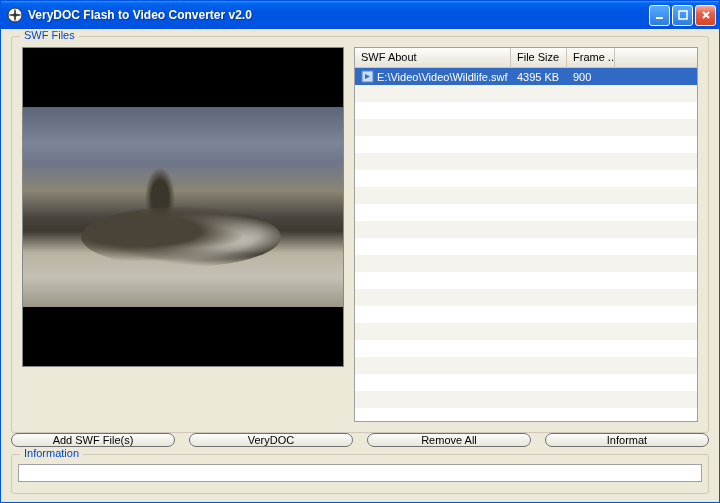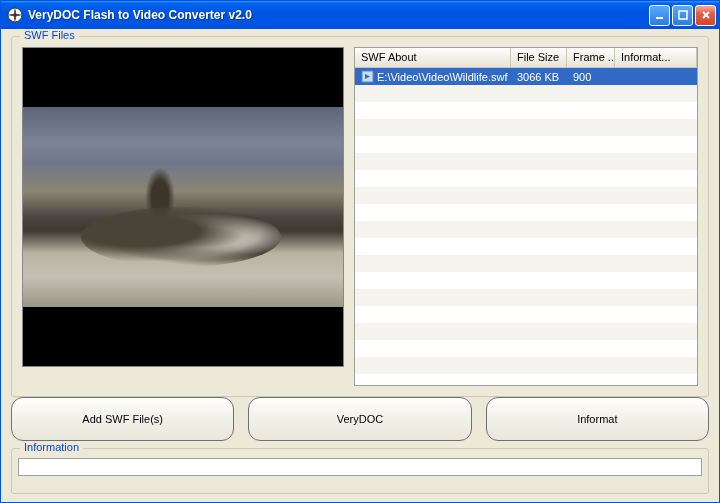--- a/index.html
+++ b/index.html
@@ -172,30 +172,30 @@
   justify-content: center;
   flex-shrink: 0;
 }
 .button-row {
   display: flex;
   gap: 14px;
   margin-bottom: 7px;
 }
 .btn {
   flex: 1;
-  height: 44px;
+  height: 14px;
   border: 1px solid #707070;
   border-radius: 12px;
   background: linear-gradient(to bottom, #fff, #f2f1ea 45%, #e9e6da);
   font-family: Tahoma, Arial, sans-serif;
   font-size: 11px;
   cursor: pointer;
 }
 .group-info {
-  height: 46px;
+  height: 40px;
   padding: 9px 6px 8px 6px;
 }
 .status {
   width: 100%;
   height: 18px;
   border: 1px solid #a0a0a0;
   background: #fff;
   font-size: 11px;
   padding: 1px 3px;
 }
@@ -240,44 +240,44 @@
 
       <div class="preview">
         <div class="preview-inner"></div>
       </div>
 
       <div class="table-wrap">
         <div class="thead">
           <div class="th col-file">SWF About</div>
           <div class="th col-size">File Size</div>
           <div class="th col-frame">Frame ...</div>
-          <div class="th col-info">Informat...</div>
         </div>
         <div class="tbody">
           <div class="trow">
             <div class="td col-file">
               <span class="file-icon">
                 <svg width="13" height="13" viewBox="0 0 13 13">
                   <rect x="1" y="1" width="11" height="11" fill="#c7ddf5" stroke="#5a88c8"></rect>
                   <path d="M4 4 L9 6.5 L4 9 Z" fill="#3a6db5"></path>
                 </svg>
               </span>
               <span>E:\Video\Video\Wildlife.swf</span>
             </div>
-            <div class="td col-size">3066 KB</div>
+            <div class="td col-size">4395 KB</div>
             <div class="td col-frame">900</div>
             <div class="td col-info"></div>
           </div>
         </div>
       </div>
     </div>
 
     <div class="button-row">
       <button class="btn">Add SWF File(s)</button>
       <button class="btn">VeryDOC</button>
+      <button class="btn">Remove All</button>
       <button class="btn">Informat</button>
     </div>
 
     <div class="groupbox group-info">
       <span class="group-legend">Information</span>
       <input class="status" type="text" readonly="" value="" style="">
     </div>
 
   </div>
 </div>

